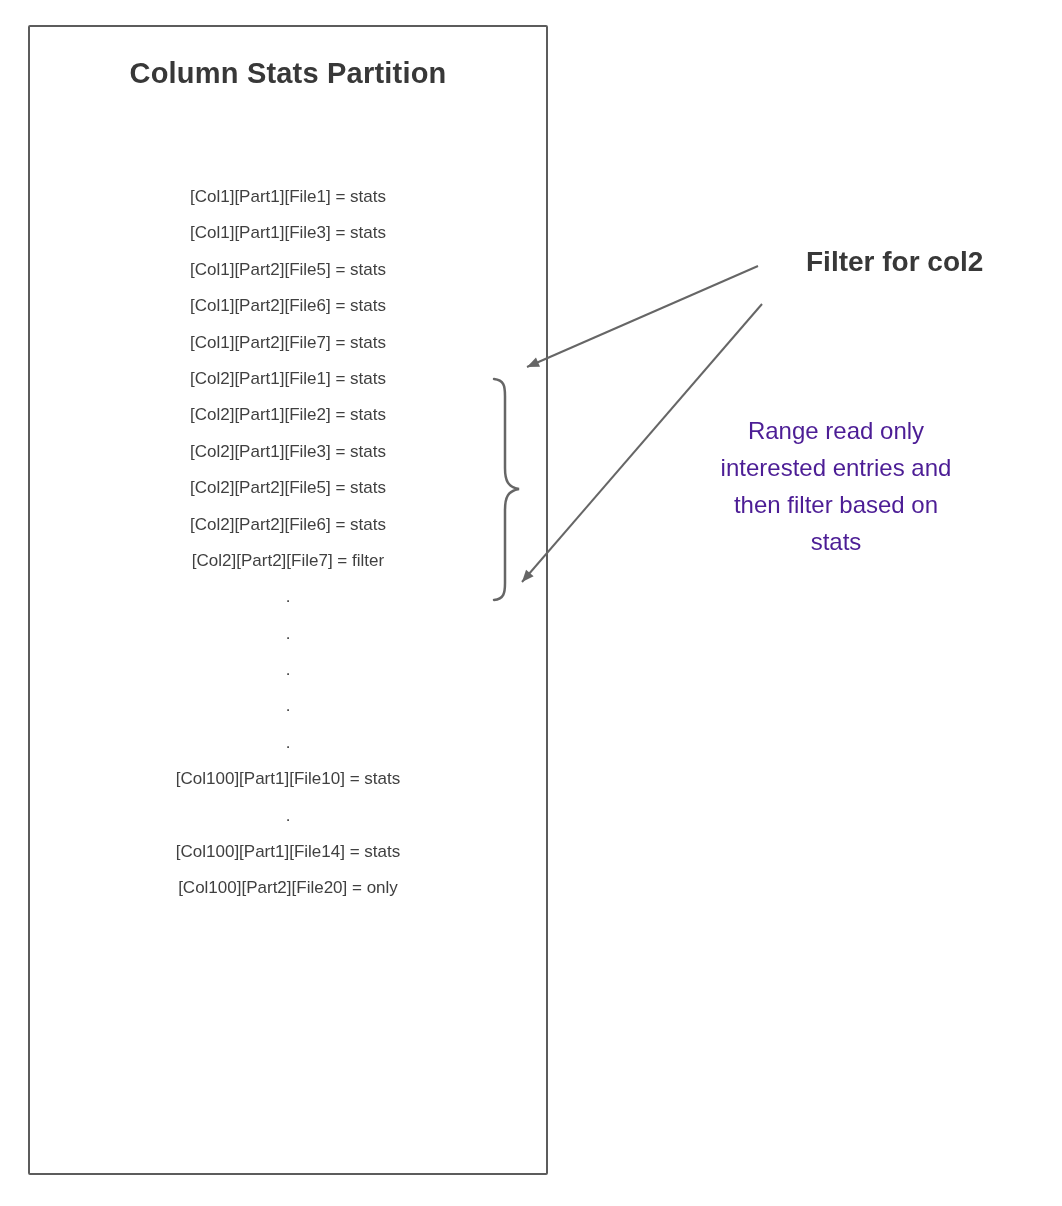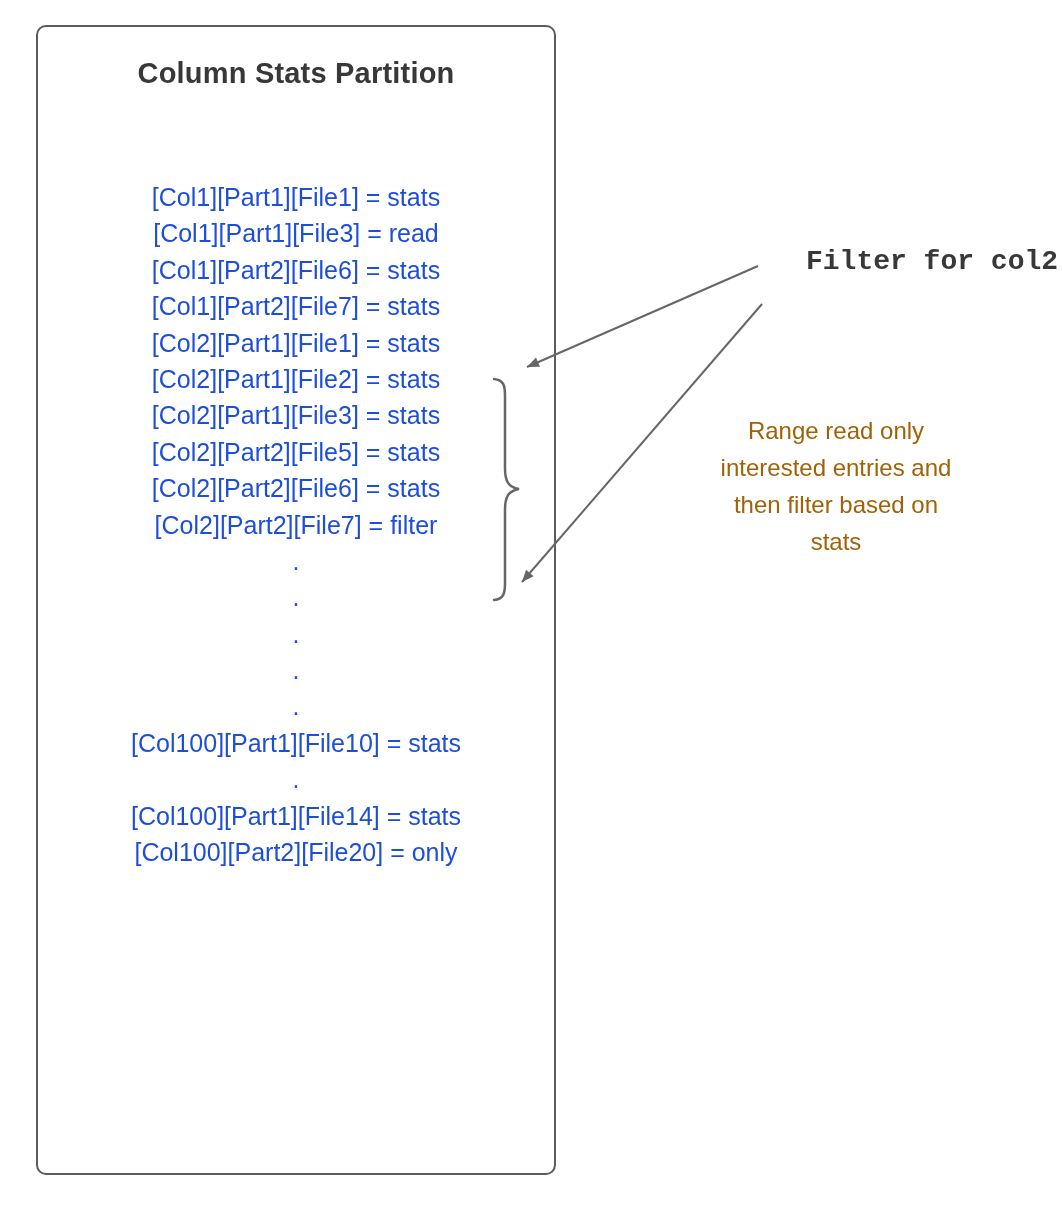--- a/index.html
+++ b/index.html
@@ -11,93 +11,93 @@
     position: relative;
     width: 1062px;
     height: 1206px;
     background: #ffffff;
     font-family: "Liberation Sans", sans-serif;
     color: #3d3d3d;
     overflow: hidden;
   }
   .partition-box {
     position: absolute;
-    left: 36px;
+    left: 28px;
     top: 25px;
     width: 516px;
     height: 1146px;
     border: 2px solid #5c5c5c;
-    border-radius: 10px;
+    border-radius: 2px;
     background: #ffffff;
     box-sizing: content-box;
   }
   .box-title {
     position: absolute;
     top: 30px;
     left: 0;
     width: 100%;
     text-align: center;
     font-size: 29px;
     font-weight: bold;
     color: #383838;
     letter-spacing: 0.2px;
   }
   .entries {
     position: absolute;
     top: 152px;
     left: 0;
     width: 100%;
     text-align: center;
-    font-size: 25px;
+    font-size: 17px;
     line-height: 36.4px;
-    color: #1d4ed8;
+    color: #404040;
   }
   .entry, .dots {
     height: 36.4px;
   }
   .overlay-svg {
     position: absolute;
     left: 0;
     top: 0;
     width: 1062px;
     height: 1206px;
     pointer-events: none;
   }
   .filter-heading {
     position: absolute;
     left: 806px;
     top: 246px;
     font-size: 28px;
     font-weight: bold;
     color: #383838;
     white-space: nowrap;
-    font-family: Liberation Mono, monospace;
   }
   .range-note {
     position: absolute;
     left: 688px;
     top: 412px;
     width: 296px;
     text-align: center;
     font-size: 24px;
     line-height: 37px;
-    color: #a16207;
+    color: #4c1d95;
     white-space: pre-line;
   }
 </style>
 </head>
 <body>
 
 <div class="canvas">
 
   <div class="partition-box">
     <div class="box-title">Column Stats Partition</div>
     <div class="entries">
       <div class="entry">[Col1][Part1][File1] = stats</div>
-      <div class="entry">[Col1][Part1][File3] = read</div>
+      <div class="entry">[Col1][Part1][File3] = stats</div>
+      <div class="entry">[Col1][Part2][File5] = stats</div>
       <div class="entry">[Col1][Part2][File6] = stats</div>
       <div class="entry">[Col1][Part2][File7] = stats</div>
       <div class="entry">[Col2][Part1][File1] = stats</div>
       <div class="entry">[Col2][Part1][File2] = stats</div>
       <div class="entry">[Col2][Part1][File3] = stats</div>
       <div class="entry">[Col2][Part2][File5] = stats</div>
       <div class="entry">[Col2][Part2][File6] = stats</div>
       <div class="entry">[Col2][Part2][File7] = filter</div>
       <div class="dots">.</div>
       <div class="dots">.</div>

